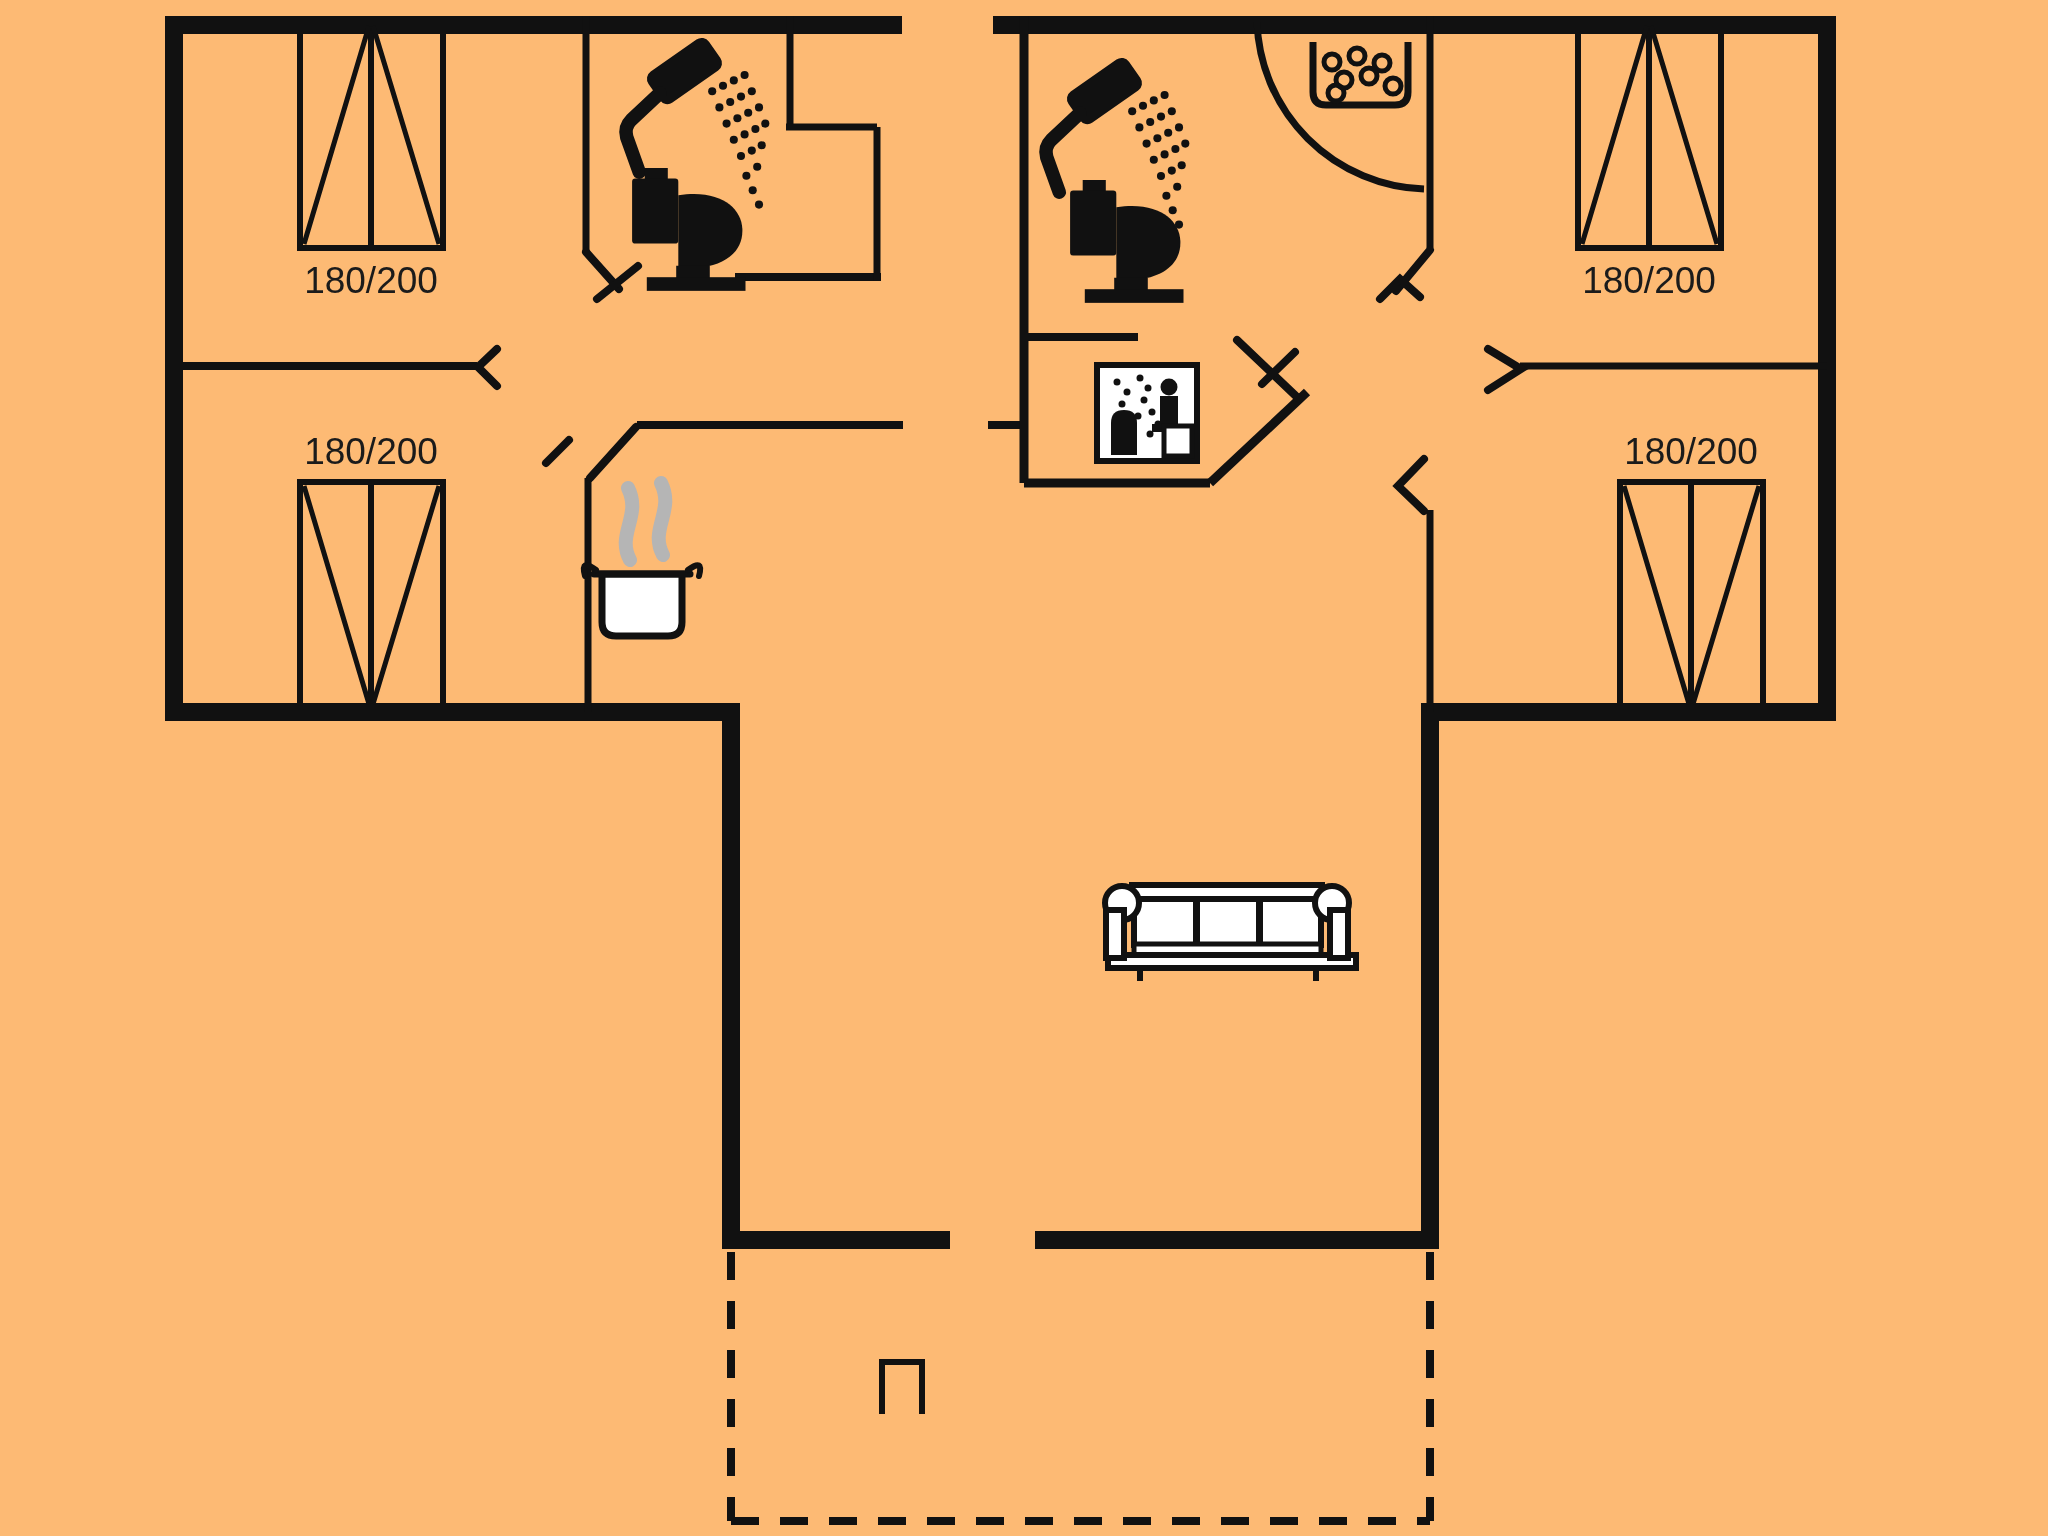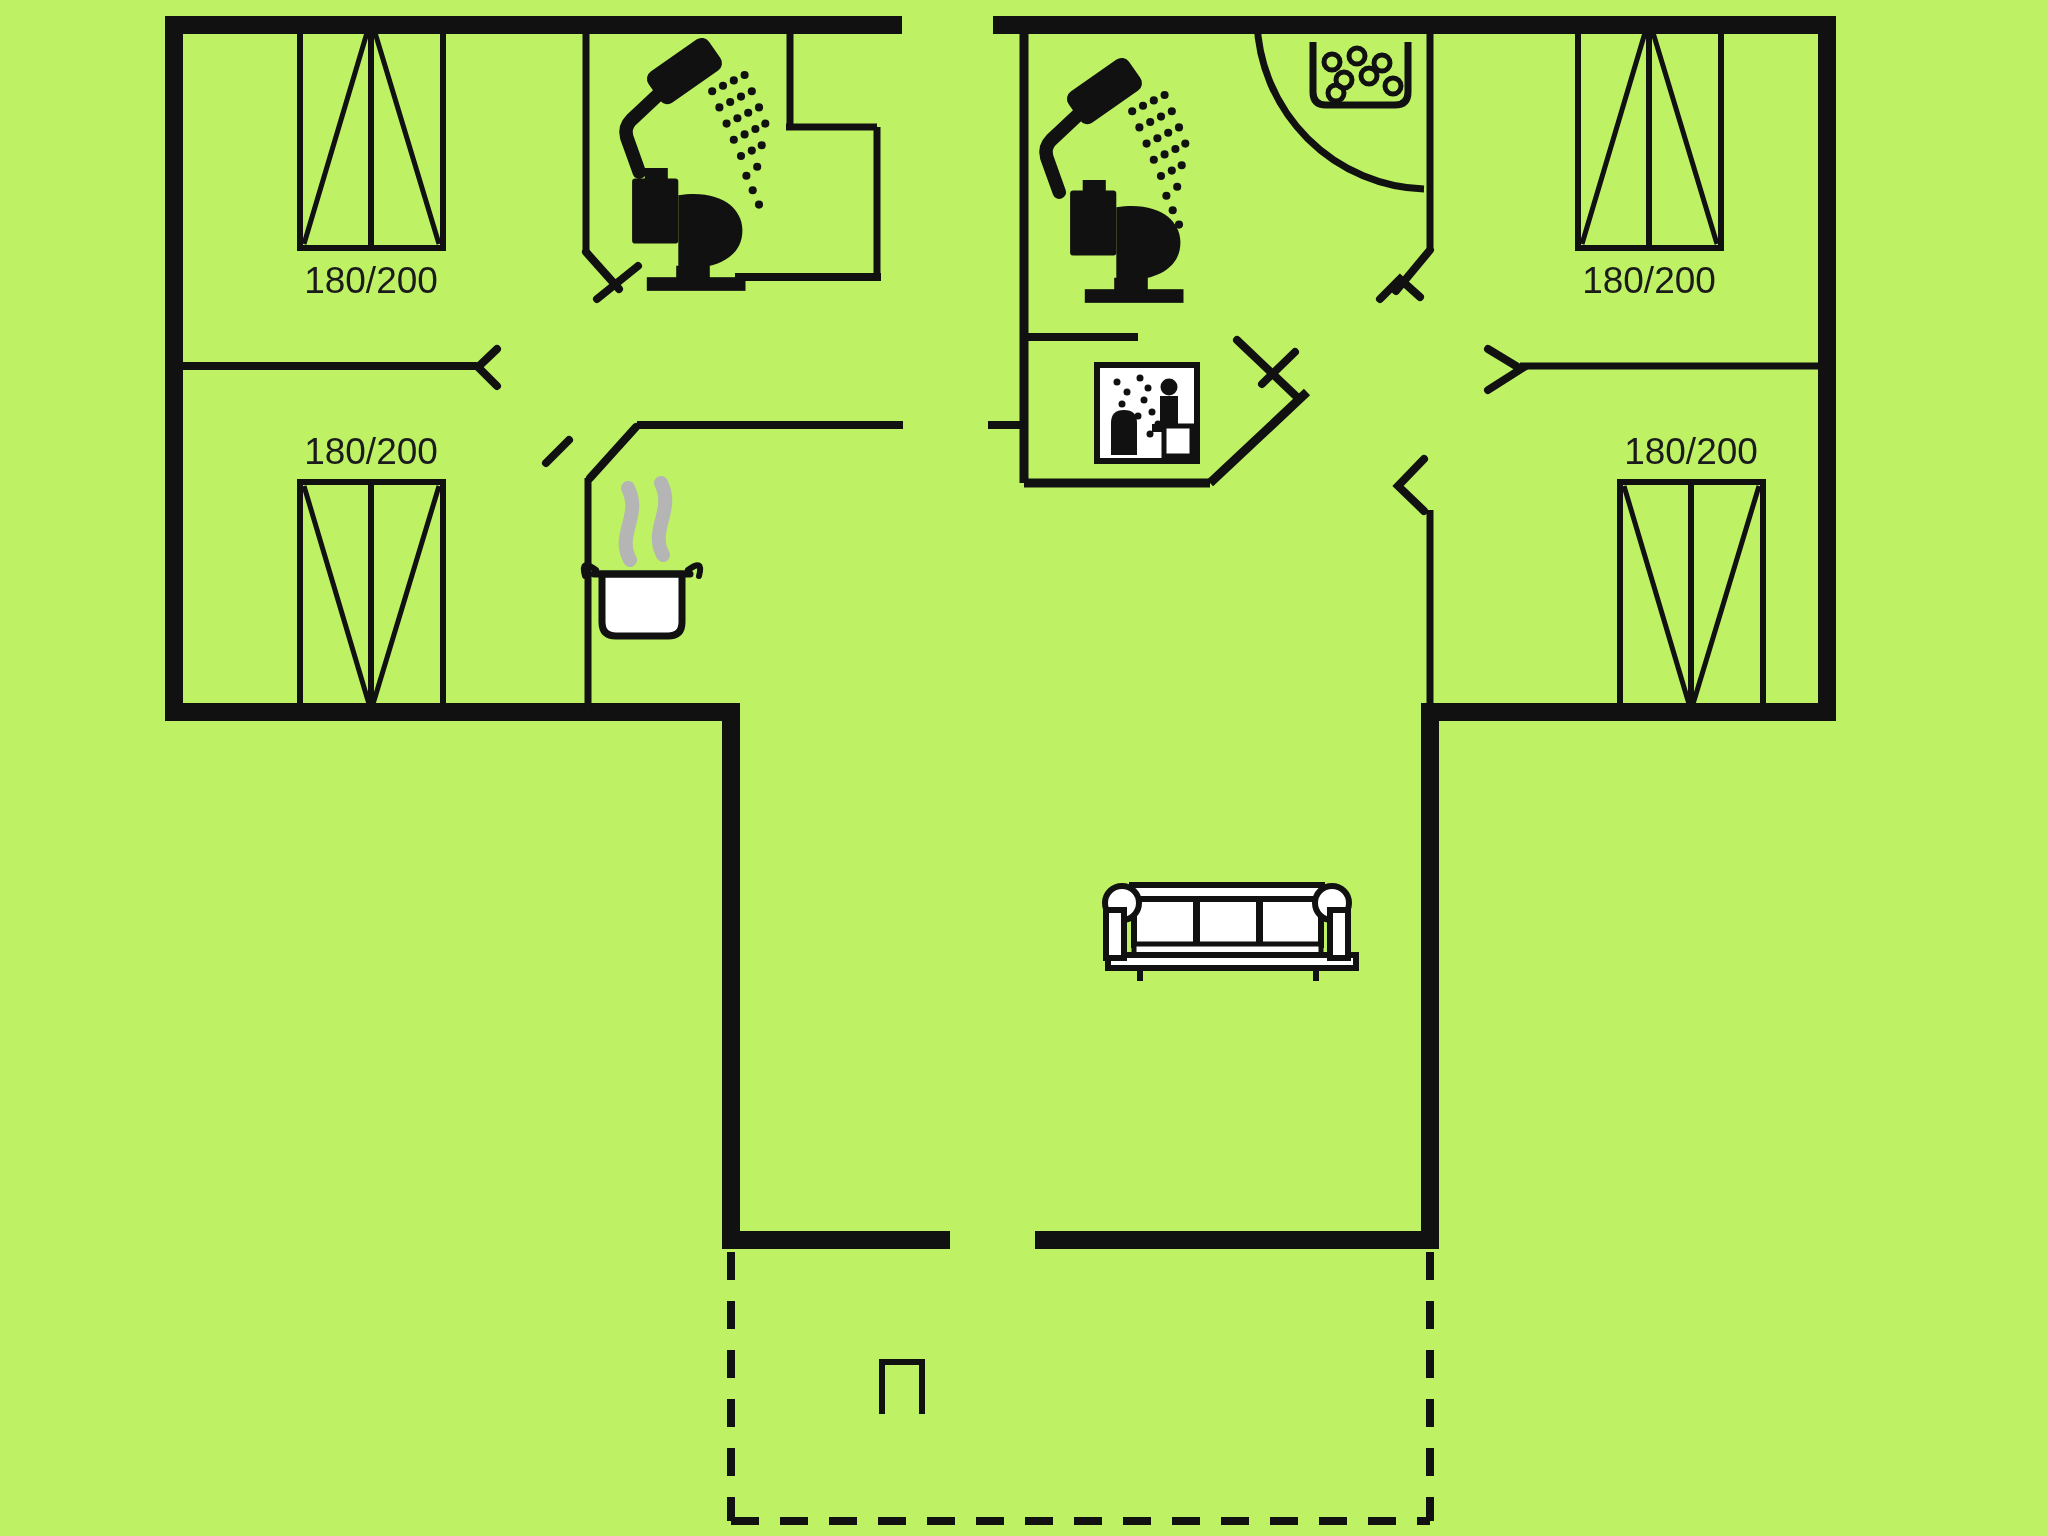--- a/index.html
+++ b/index.html
@@ -1,16 +1,16 @@
 <!DOCTYPE html>
 <html><head>
 <meta charset="utf-8">
 <style>
   html,body{margin:0;padding:0;background:#ffffff;}
-  .stage{width:2048px;height:1536px;background:#bef264;position:relative;overflow:hidden;}
+  .stage{width:2048px;height:1536px;background:#fdba74;position:relative;overflow:hidden;}
   svg{display:block;}
   text.bed-label{font-family:"Liberation Sans","DejaVu Sans",sans-serif;font-size:37px;fill:#1b1b1b;}
 </style>
 </head>
 <body>
 
 <div class="stage">
 <svg width="2048" height="1536" viewBox="0 0 2048 1536">
 
   <defs>

